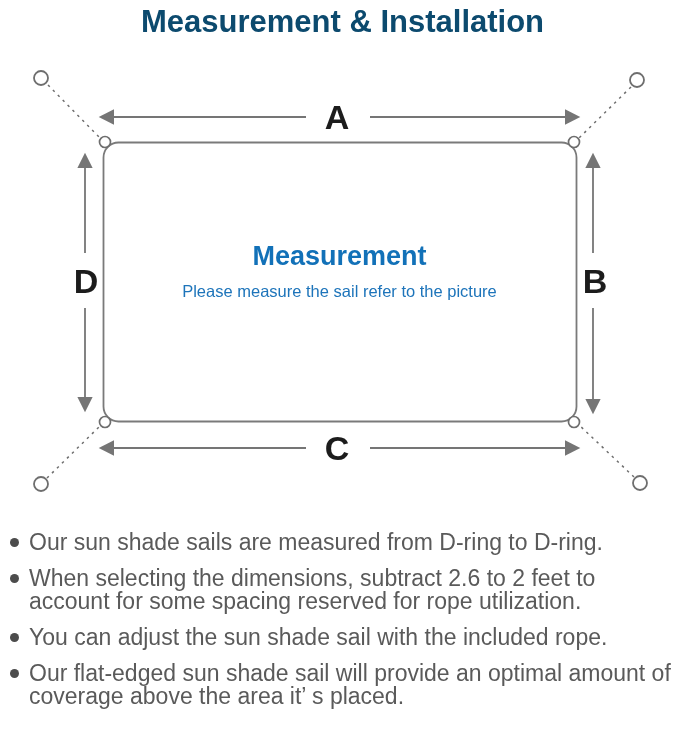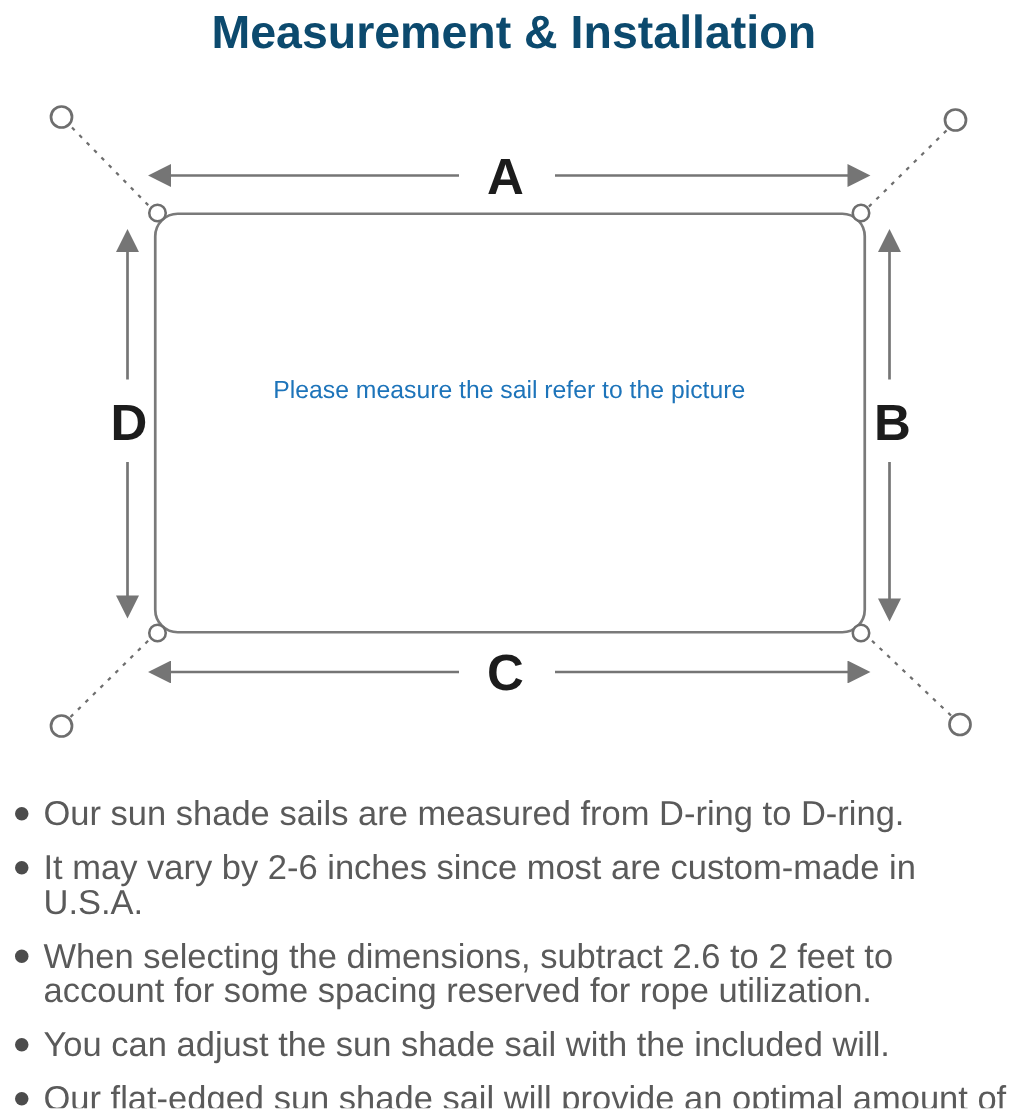--- a/index.html
+++ b/index.html
@@ -97,39 +97,36 @@
     <line x1="593" y1="253" x2="593" y2="155" stroke="#757575" stroke-width="1.8" marker-end="url(#ah)"></line>
     <line x1="593" y1="308" x2="593" y2="412" stroke="#757575" stroke-width="1.8" marker-end="url(#ah)"></line>
 
     <text class="dim-label" x="337" y="129" text-anchor="middle">A</text>
     <text class="dim-label" x="595" y="293" text-anchor="middle">B</text>
     <text class="dim-label" x="337" y="460" text-anchor="middle">C</text>
     <text class="dim-label" x="86" y="293" text-anchor="middle">D</text>
   </svg>
 
   <div class="center-text">
+    <div class="heading">Measurement</div>
     <div class="caption">Please measure the sail refer to the picture</div>
   </div>
 
   <div class="instructions">
     <div class="li">
       <span class="dot"></span>
       <span class="txt">Our sun shade sails are measured from D-ring to D-ring.</span>
     </div>
     <div class="li">
       <span class="dot"></span>
-      <span class="txt">It may vary by 2-6 inches since most are custom-made in U.S.A.</span>
-    </div>
-    <div class="li">
-      <span class="dot"></span>
       <span class="txt">When selecting the dimensions, subtract 2.6 to 2 feet to account for some spacing reserved for rope utilization.</span>
     </div>
     <div class="li">
       <span class="dot"></span>
-      <span class="txt">You can adjust the sun shade sail with the included will.</span>
+      <span class="txt">You can adjust the sun shade sail with the included rope.</span>
     </div>
     <div class="li">
       <span class="dot"></span>
       <span class="txt">Our flat-edged sun shade sail will provide an optimal amount of coverage above the area it’ s placed.</span>
     </div>
   </div>
 
 </div>
 
 </body></html>

